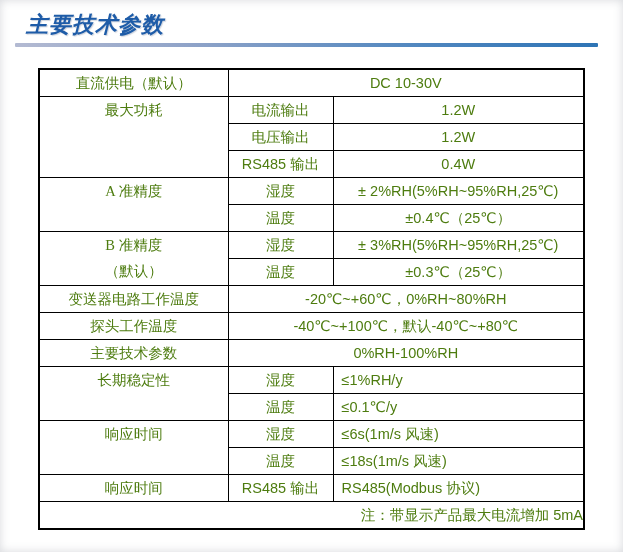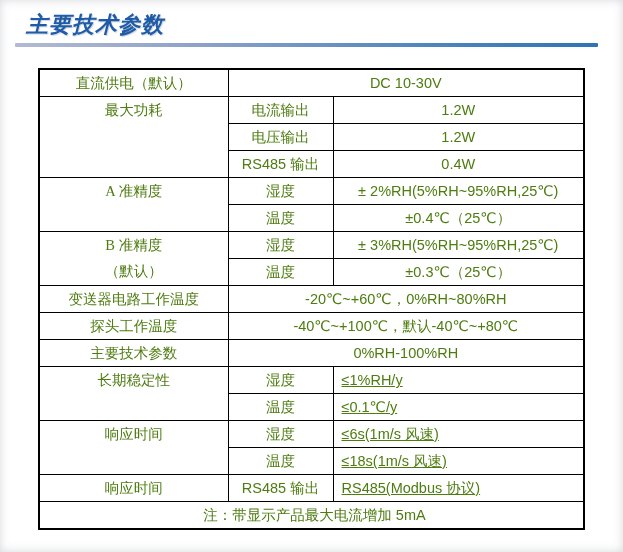--- a/index.html
+++ b/index.html
@@ -53,24 +53,23 @@
     white-space: nowrap;
   }
   table.spec td.va-top { vertical-align: top; font-family: Liberation Serif, serif; }
   table.spec td.two-line {
     white-space: pre-line;
     line-height: 26px;
   }
   table.spec td.left {
     text-align: left;
     padding-left: 8px;
-    text-decoration: underline;
   }
   table.spec td.note-cell {
-    text-align: center;
+    text-align: right;
     padding-left: 6px;
   }
 </style>
 </head>
 <body>
 
 <div class="page">
 
   <div class="page-title">主要技术参数</div>
 

